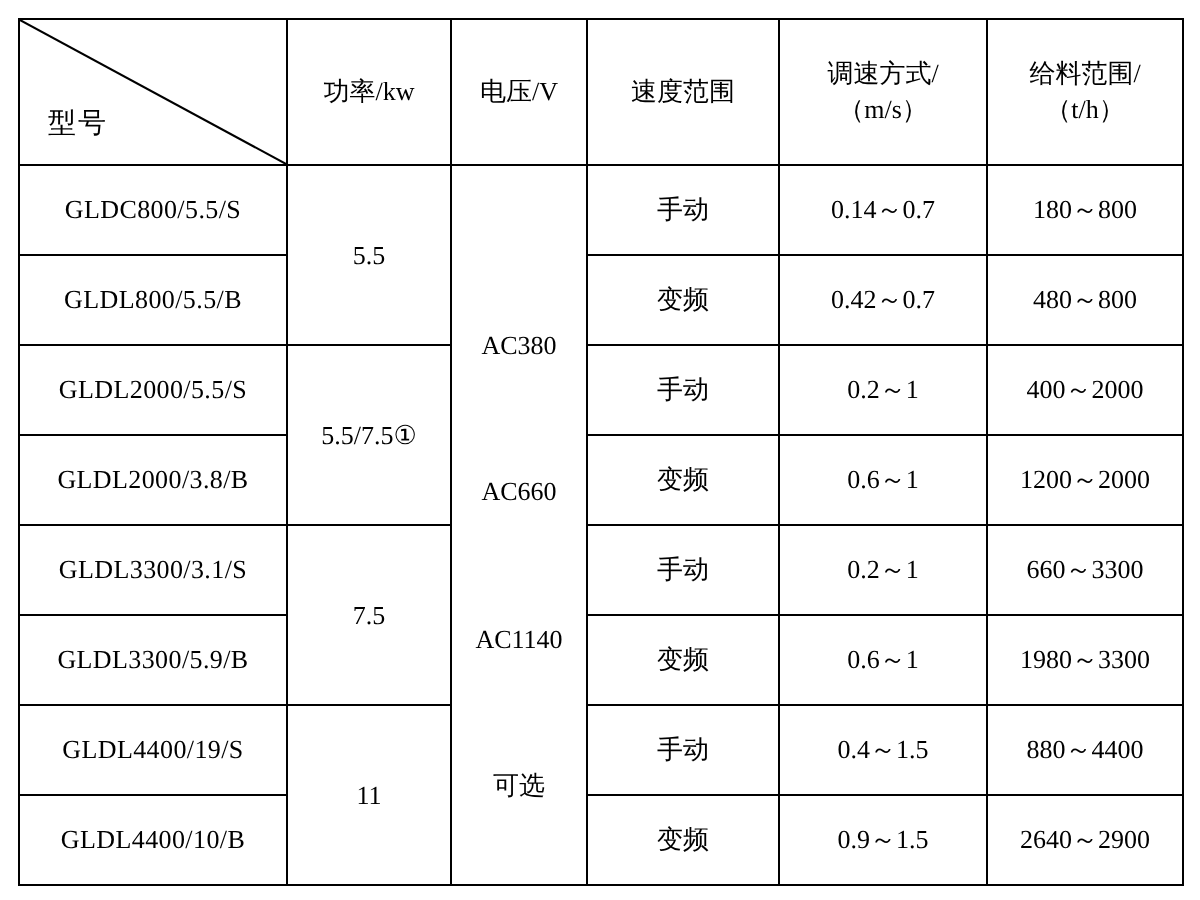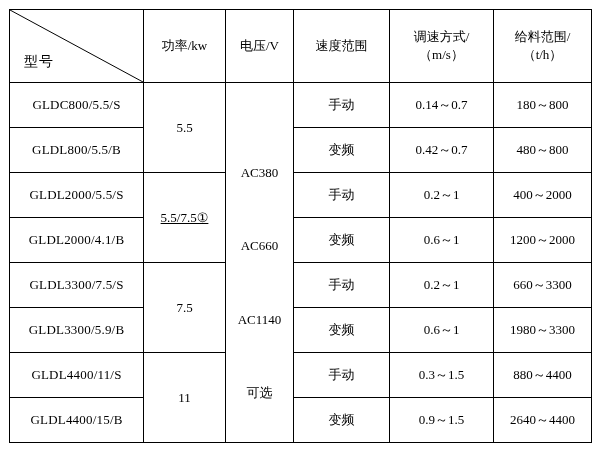--- a/index.html
+++ b/index.html
@@ -74,21 +74,20 @@
   .voltage-cell .vline {
     display: block;
     margin-top: 41px;
   }
   .power-cell {
     font-size: 13.5px;
     margin-top: 45px;
   }
   .small-note {
     font-size: 12px;
-    text-decoration: underline;
   }
   .data-row td {
     height: 44px;
   }
 </style>
 </head>
 <body>
 
 <table id="spec-table">
   <colgroup>
@@ -151,49 +150,49 @@
 
     <tr class="data-row">
       <td class="model-cell">GLDL2000/5.5/S</td>
       <td class="power-cell small-note" rowspan="2">5.5/7.5①</td>
       <td>手动</td>
       <td>0.2～1</td>
       <td>400～2000</td>
     </tr>
 
     <tr class="data-row">
-      <td class="model-cell">GLDL2000/4.1/B</td>
+      <td class="model-cell">GLDL2000/3.8/B</td>
       <td>变频</td>
       <td>0.6～1</td>
       <td>1200～2000</td>
     </tr>
 
     <tr class="data-row">
-      <td class="model-cell">GLDL3300/7.5/S</td>
+      <td class="model-cell">GLDL3300/3.1/S</td>
       <td class="power-cell" rowspan="2">7.5</td>
       <td>手动</td>
       <td>0.2～1</td>
       <td>660～3300</td>
     </tr>
 
     <tr class="data-row">
       <td class="model-cell">GLDL3300/5.9/B</td>
       <td>变频</td>
       <td>0.6～1</td>
       <td>1980～3300</td>
     </tr>
 
     <tr class="data-row">
-      <td class="model-cell">GLDL4400/11/S</td>
+      <td class="model-cell">GLDL4400/19/S</td>
       <td class="power-cell" rowspan="2">11</td>
       <td>手动</td>
-      <td>0.3～1.5</td>
+      <td>0.4～1.5</td>
       <td>880～4400</td>
     </tr>
 
     <tr class="data-row">
-      <td class="model-cell">GLDL4400/15/B</td>
+      <td class="model-cell">GLDL4400/10/B</td>
       <td>变频</td>
       <td>0.9～1.5</td>
-      <td>2640～4400</td>
+      <td>2640～2900</td>
     </tr>
   </tbody>
 </table>
 
 </body></html>

